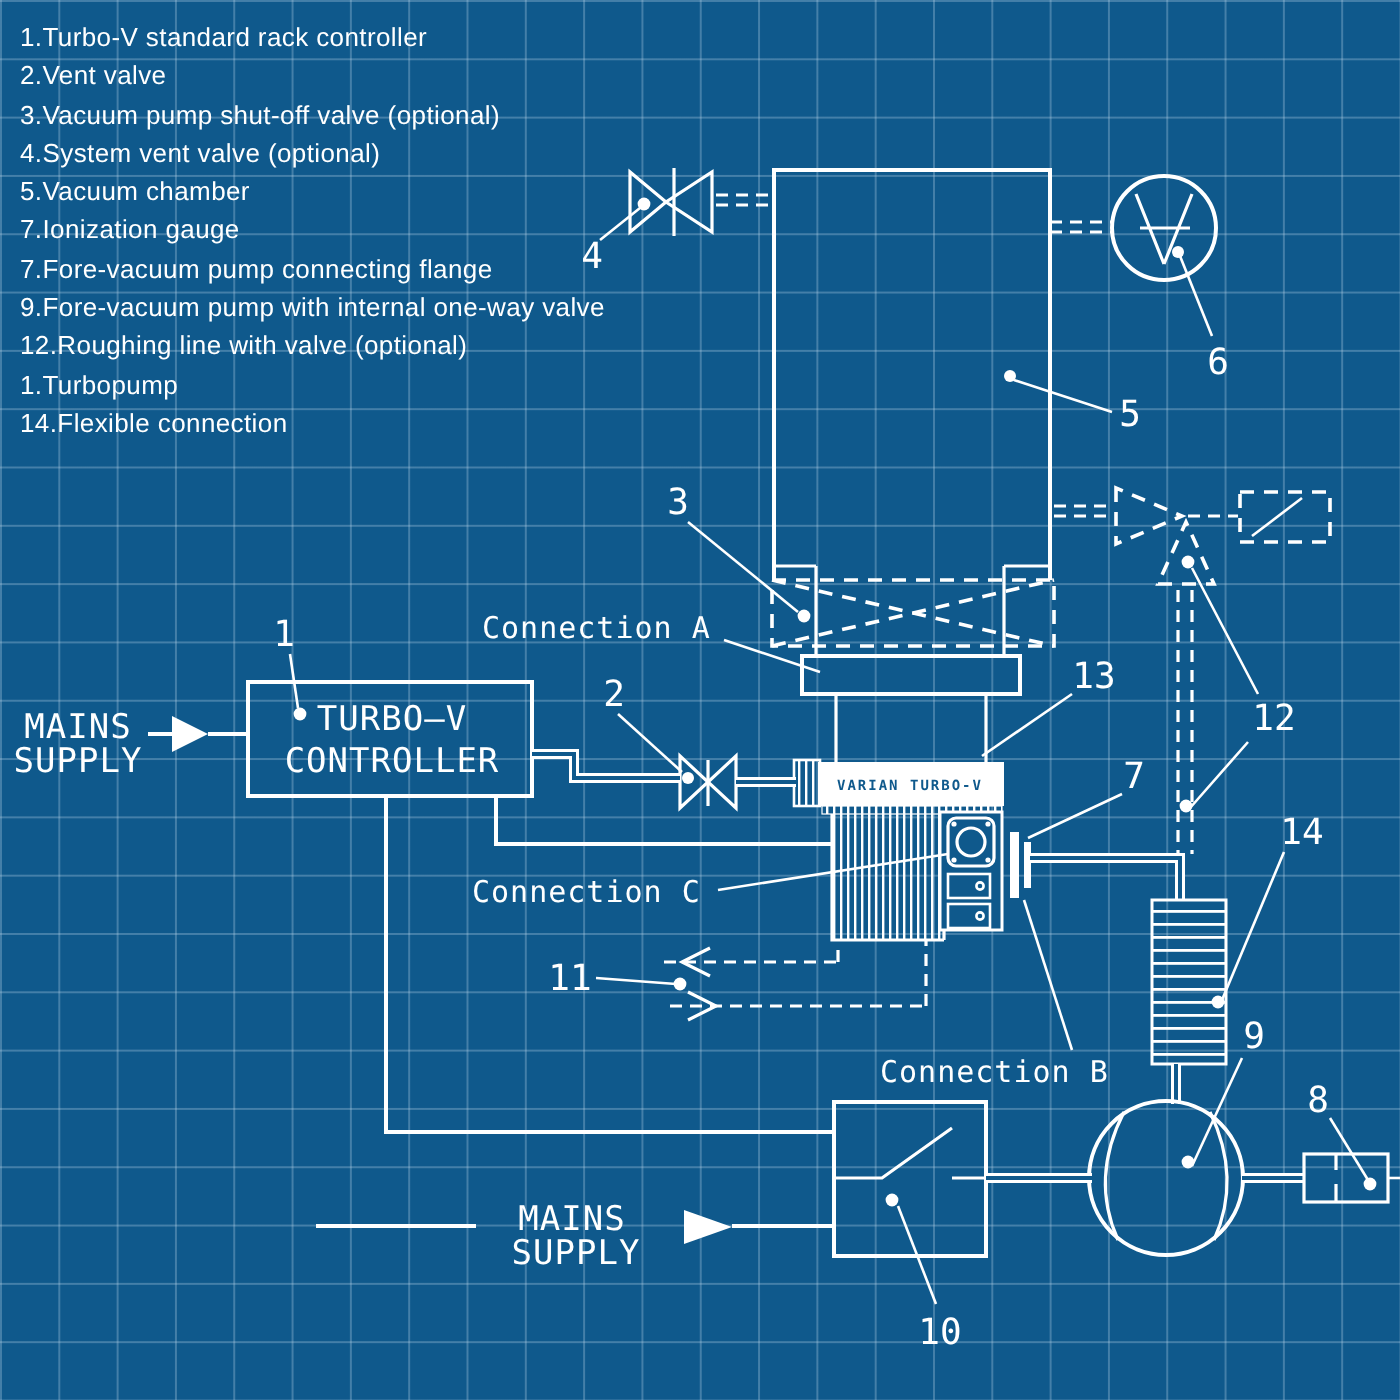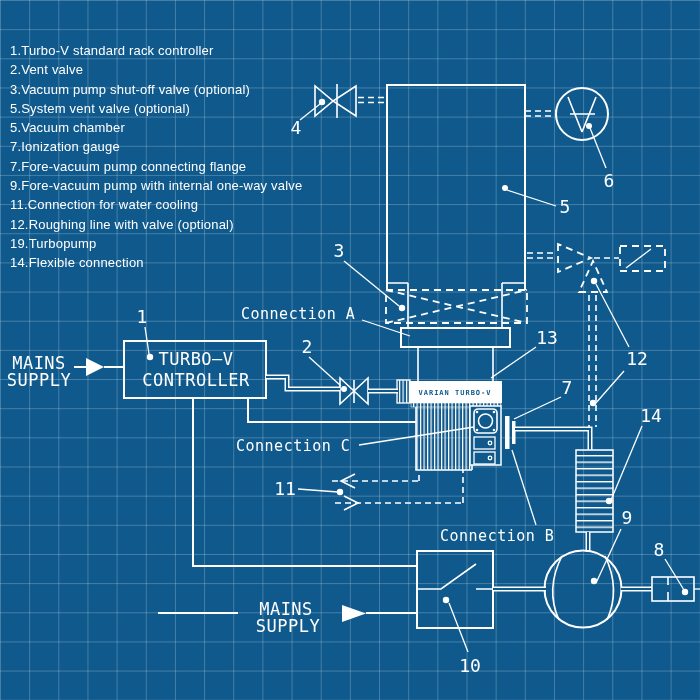--- a/index.html
+++ b/index.html
@@ -8,21 +8,21 @@
     background-color:#0f598c;
     background-image:
       linear-gradient(rgba(190,216,235,0.30) 1px, transparent 1px),
       linear-gradient(90deg, rgba(190,216,235,0.30) 1px, transparent 1px);
     background-size:29.17px 29.17px;
     font-family:"Liberation Sans", sans-serif;
   }
   #stage{position:relative;width:700px;height:700px;}
   #legend{
     position:absolute;left:10px;top:9px;color:#ffffff;
-    font-size:13px;line-height:19.3px;letter-spacing:0.2px;white-space:nowrap;margin-top:32px;
+    font-size:13px;line-height:19.3px;letter-spacing:0.2px;white-space:nowrap;
   }
   svg{position:absolute;left:0;top:0;}
   .ln{stroke:#ffffff;stroke-width:1.6;fill:none;}
   .ln2{stroke:#ffffff;stroke-width:2;fill:none;}
   .thin{stroke:#ffffff;stroke-width:1.3;fill:none;}
   .dash{stroke:#ffffff;stroke-width:1.6;fill:none;stroke-dasharray:6 4;}
   .dashbox{stroke:#ffffff;stroke-width:1.8;fill:none;stroke-dasharray:7 5;}
   .pipe{stroke:#ffffff;stroke-width:5;fill:none;}
   .pipe-core{stroke:#0f598c;stroke-width:2;fill:none;}
   .wire{stroke:#ffffff;stroke-width:2;fill:none;}
@@ -36,28 +36,27 @@
 </style>
 </head>
 <body>
 
 <div id="stage">
 
   <div id="legend">
     <div>1.Turbo-V standard rack controller</div>
     <div>2.Vent valve</div>
     <div>3.Vacuum pump shut-off valve (optional)</div>
-    <div>5.System vent valve (optional)</div>
+    <div>4.System vent valve (optional)</div>
     <div>5.Vacuum chamber</div>
     <div>7.Ionization gauge</div>
     <div>7.Fore-vacuum pump connecting flange</div>
     <div>9.Fore-vacuum pump with internal one-way valve</div>
-    <div>11.Connection for water cooling</div>
     <div>12.Roughing line with valve (optional)</div>
-    <div>19.Turbopump</div>
+    <div>1.Turbopump</div>
     <div>14.Flexible connection</div>
   </div>
 
   <svg width="700" height="700" viewBox="0 0 700 700">
     <defs>
       <pattern id="fins" width="3.5" height="10" patternUnits="userSpaceOnUse">
         <rect width="1.2" height="10" fill="#ffffff"></rect>
       </pattern>
       <pattern id="ribs" width="10" height="6.5" patternUnits="userSpaceOnUse">
         <rect width="10" height="1.4" fill="#ffffff"></rect>

